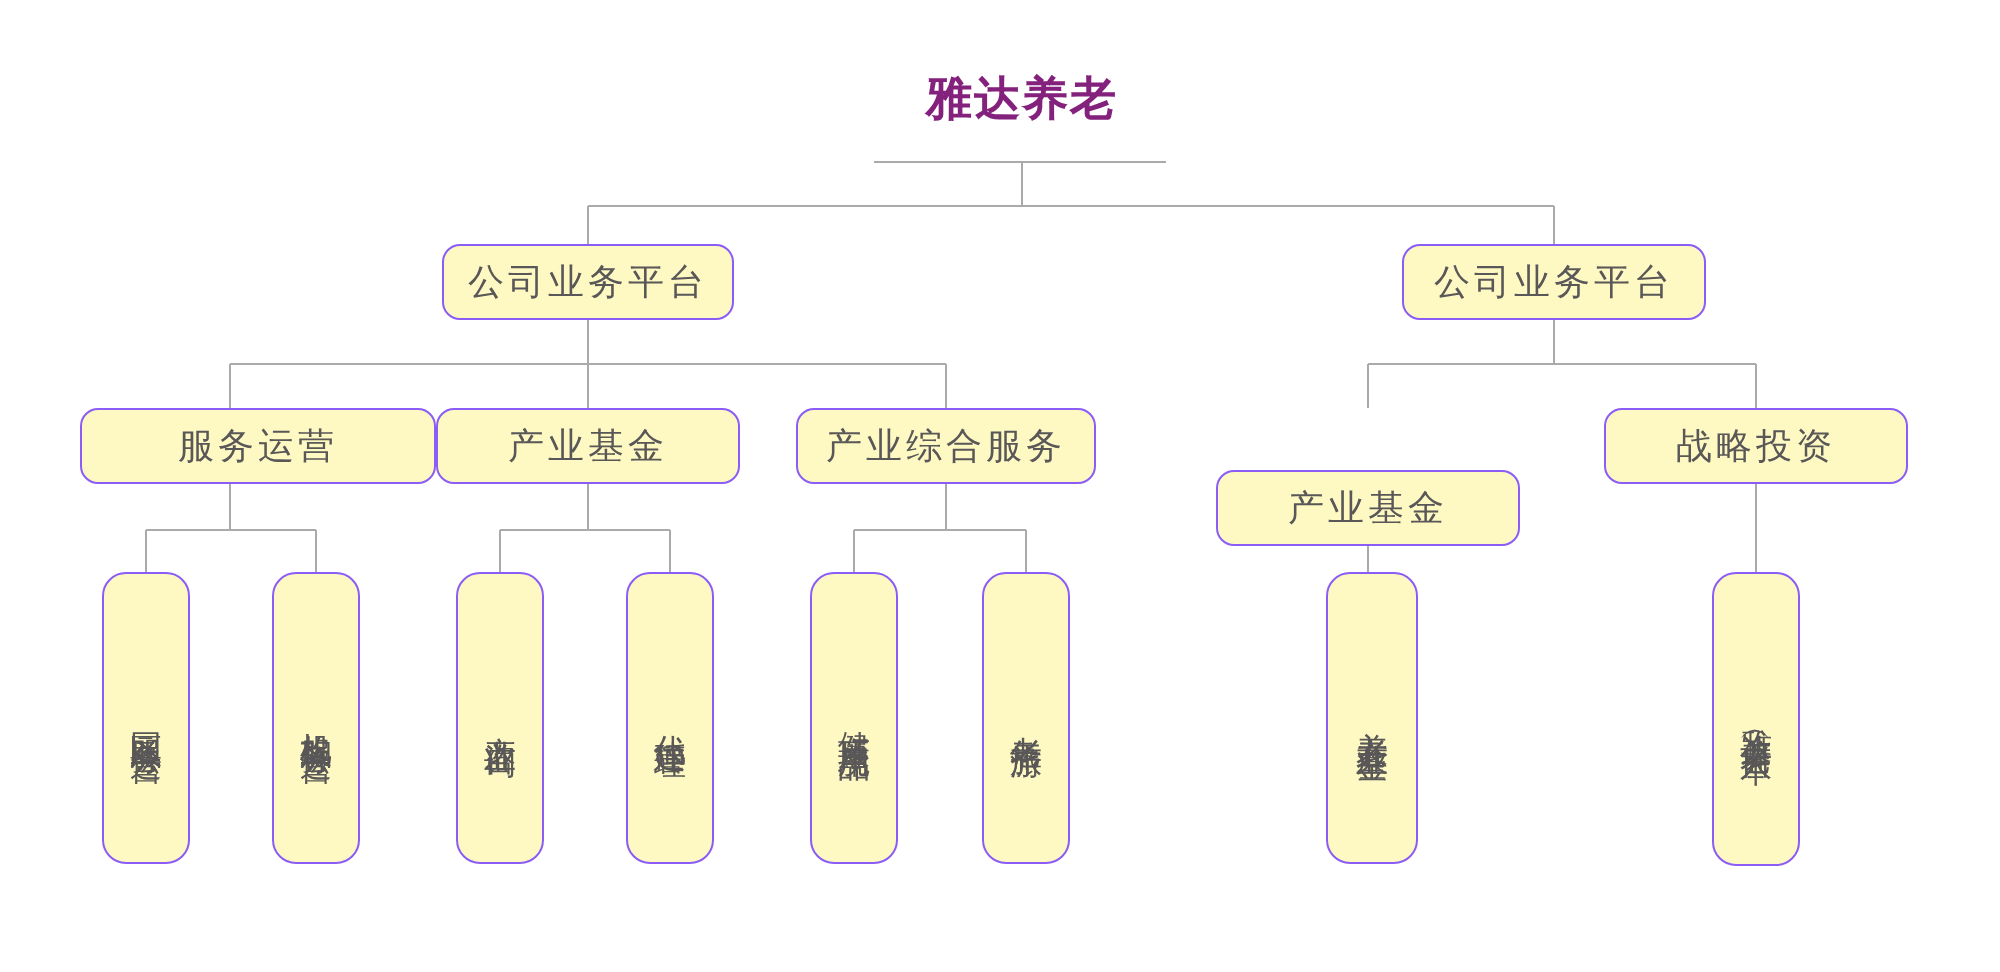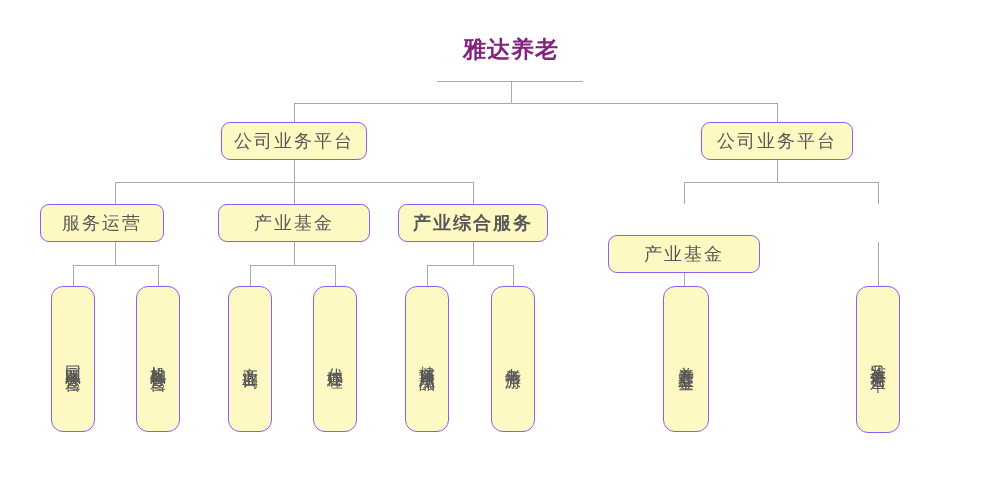--- a/index.html
+++ b/index.html
@@ -106,24 +106,25 @@
       <path d="M684,242 V286"></path>
       <path d="M878,242 V286"></path>
     </g>
   </svg>
 
   <div class="org-title">雅达养老</div>
 
   <div class="node h-node" style="left:221px; top:122px; width:146px;">公司业务平台</div>
   <div class="node h-node" style="left:701px; top:122px; width:152px;">公司业务平台</div>
 
-  <div class="node h-node" style="left:40px; top:204px; width:124px;">服务运营</div>
+  <div class="node h-node" style="left:40px; top:204px; width:178px;">服务运营</div>
   <div class="node h-node" style="left:218px; top:204px; width:152px;">产业基金</div>
-  <div class="node h-node" style="left:398px; top:204px; width:150px;font-weight:bold;">产业综合服务</div>
+  <div class="node h-node" style="left:398px; top:204px; width:150px;">产业综合服务</div>
   <div class="node h-node" style="left:608px; top:204px; width:152px;margin-top:31px;">产业基金</div>
+  <div class="node h-node" style="left:802px; top:204px; width:152px;">战略投资</div>
 
   <div class="node v-node" style="left:51px;">园区服务运营</div>
   <div class="node v-node" style="left:136px;">机构服务运营</div>
   <div class="node v-node" style="left:228px;">产业咨询</div>
   <div class="node v-node" style="left:313px;">代建管理</div>
   <div class="node v-node" style="left:405px;">健康环境用品</div>
   <div class="node v-node" style="left:491px;">老年旅游</div>
   <div class="node v-node" style="left:663px; width:46px;">养老产业基金</div>
   <div class="node v-node" style="left:856px; height:147px;">雅达养老（日本）</div>
 

